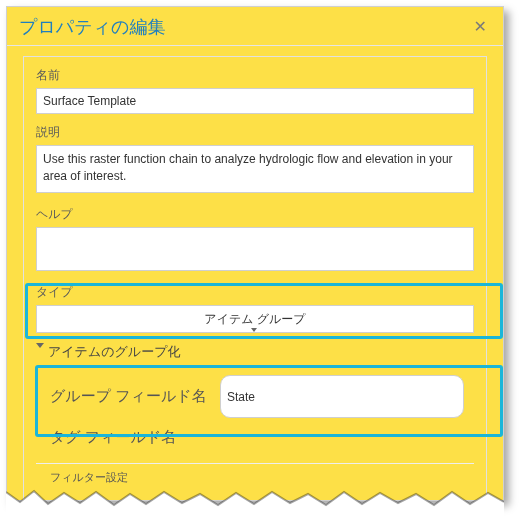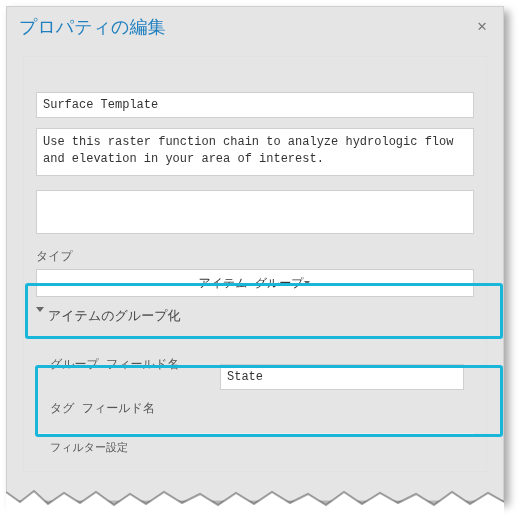--- a/index.html
+++ b/index.html
@@ -10,25 +10,24 @@
     height: 523px;
     position: relative;
     overflow: hidden;
   }
   .dialog {
     position: absolute;
     left: 6px;
     top: 6px;
     width: 498px;
     height: 495px;
-    background: #e5e5e5;
+    background: #fde047;
     border: 1px solid #cfcfcf;
     box-shadow: 5px 5px 8px rgba(0,0,0,0.35);
     overflow: hidden;
-    font-family: Liberation Mono, monospace;
   }
   .torn-edge {
     position: absolute;
     left: 6px;
     top: 486px;
     width: 498px;
     height: 30px;
     pointer-events: none;
   }
   .dialog-header {
@@ -68,34 +67,35 @@
   }
   .txt, .txtarea, .select {
     width: 100%;
     border: 1px solid #cfcfcf;
     background: #fff;
     font-family: inherit;
     font-size: 12px;
     color: #333;
     padding: 5px 6px;
   }
-  .txt { height: 26px; margin-top: 25px; }
+  .txt { height: 26px; }
   .txtarea {
     height: 48px;
     resize: none;
     line-height: 1.4;
   }
   .txtarea.empty { height: 44px; }
   .select {
     height: 28px;
     position: relative;
     display: flex;
     align-items: center;
-    justify-content: center;
+    justify-content: flex-start;
     cursor: pointer;
+    flex-direction: column;
   }
   .select .chev {
     width: 0; height: 0;
     border-left: 3px solid transparent;
     border-right: 3px solid transparent;
     border-top: 4px solid #666;
     margin-right: 2px;
   }
   .highlight-box {
     position: absolute;
@@ -122,24 +122,24 @@
   .sub-panel {
     padding: 8px 10px 6px 14px;
   }
   .row2 {
     display: flex;
     align-items: center;
     margin-bottom: 10px;
   }
   .row2 .lbl2 {
     width: 170px;
-    font-size: 12px;
+    font-size: 15px;
     color: #555;
   }
-  .row2 .txt { flex: 1; height: 26px; }
+  .row2 .txt { flex: 1; height: 43px; border-radius: 10px; }
   .filter-label {
     font-size: 11px;
     color: #555;
     padding: 6px 0 2px 14px;
     border-top: 1px solid #eee;
   }
 </style>
 </head>
 <body>
 
@@ -149,28 +149,31 @@
     <div class="dialog-title">プロパティの編集</div>
     <div class="close-btn">
       <span>✕</span>
     </div>
   </div>
 
   <div class="form-body">
     <div class="panel">
 
       <div class="fld">
+        <label class="fld-label">名前</label>
         <input class="txt" type="text" value="Surface Template" style="">
       </div>
 
       <div class="fld">
+        <label class="fld-label">説明</label>
         <textarea class="txtarea" style="">Use this raster function chain to analyze hydrologic flow and elevation in your area of interest.</textarea>
       </div>
 
       <div class="fld">
+        <label class="fld-label">ヘルプ</label>
         <textarea class="txtarea empty" style=""></textarea>
       </div>
 
       <div class="fld" style="margin-top:8px;">
         <label class="fld-label">タイプ</label>
         <div class="select">
           <span>アイテム グループ</span>
           <span class="chev"></span>
         </div>
       </div>

